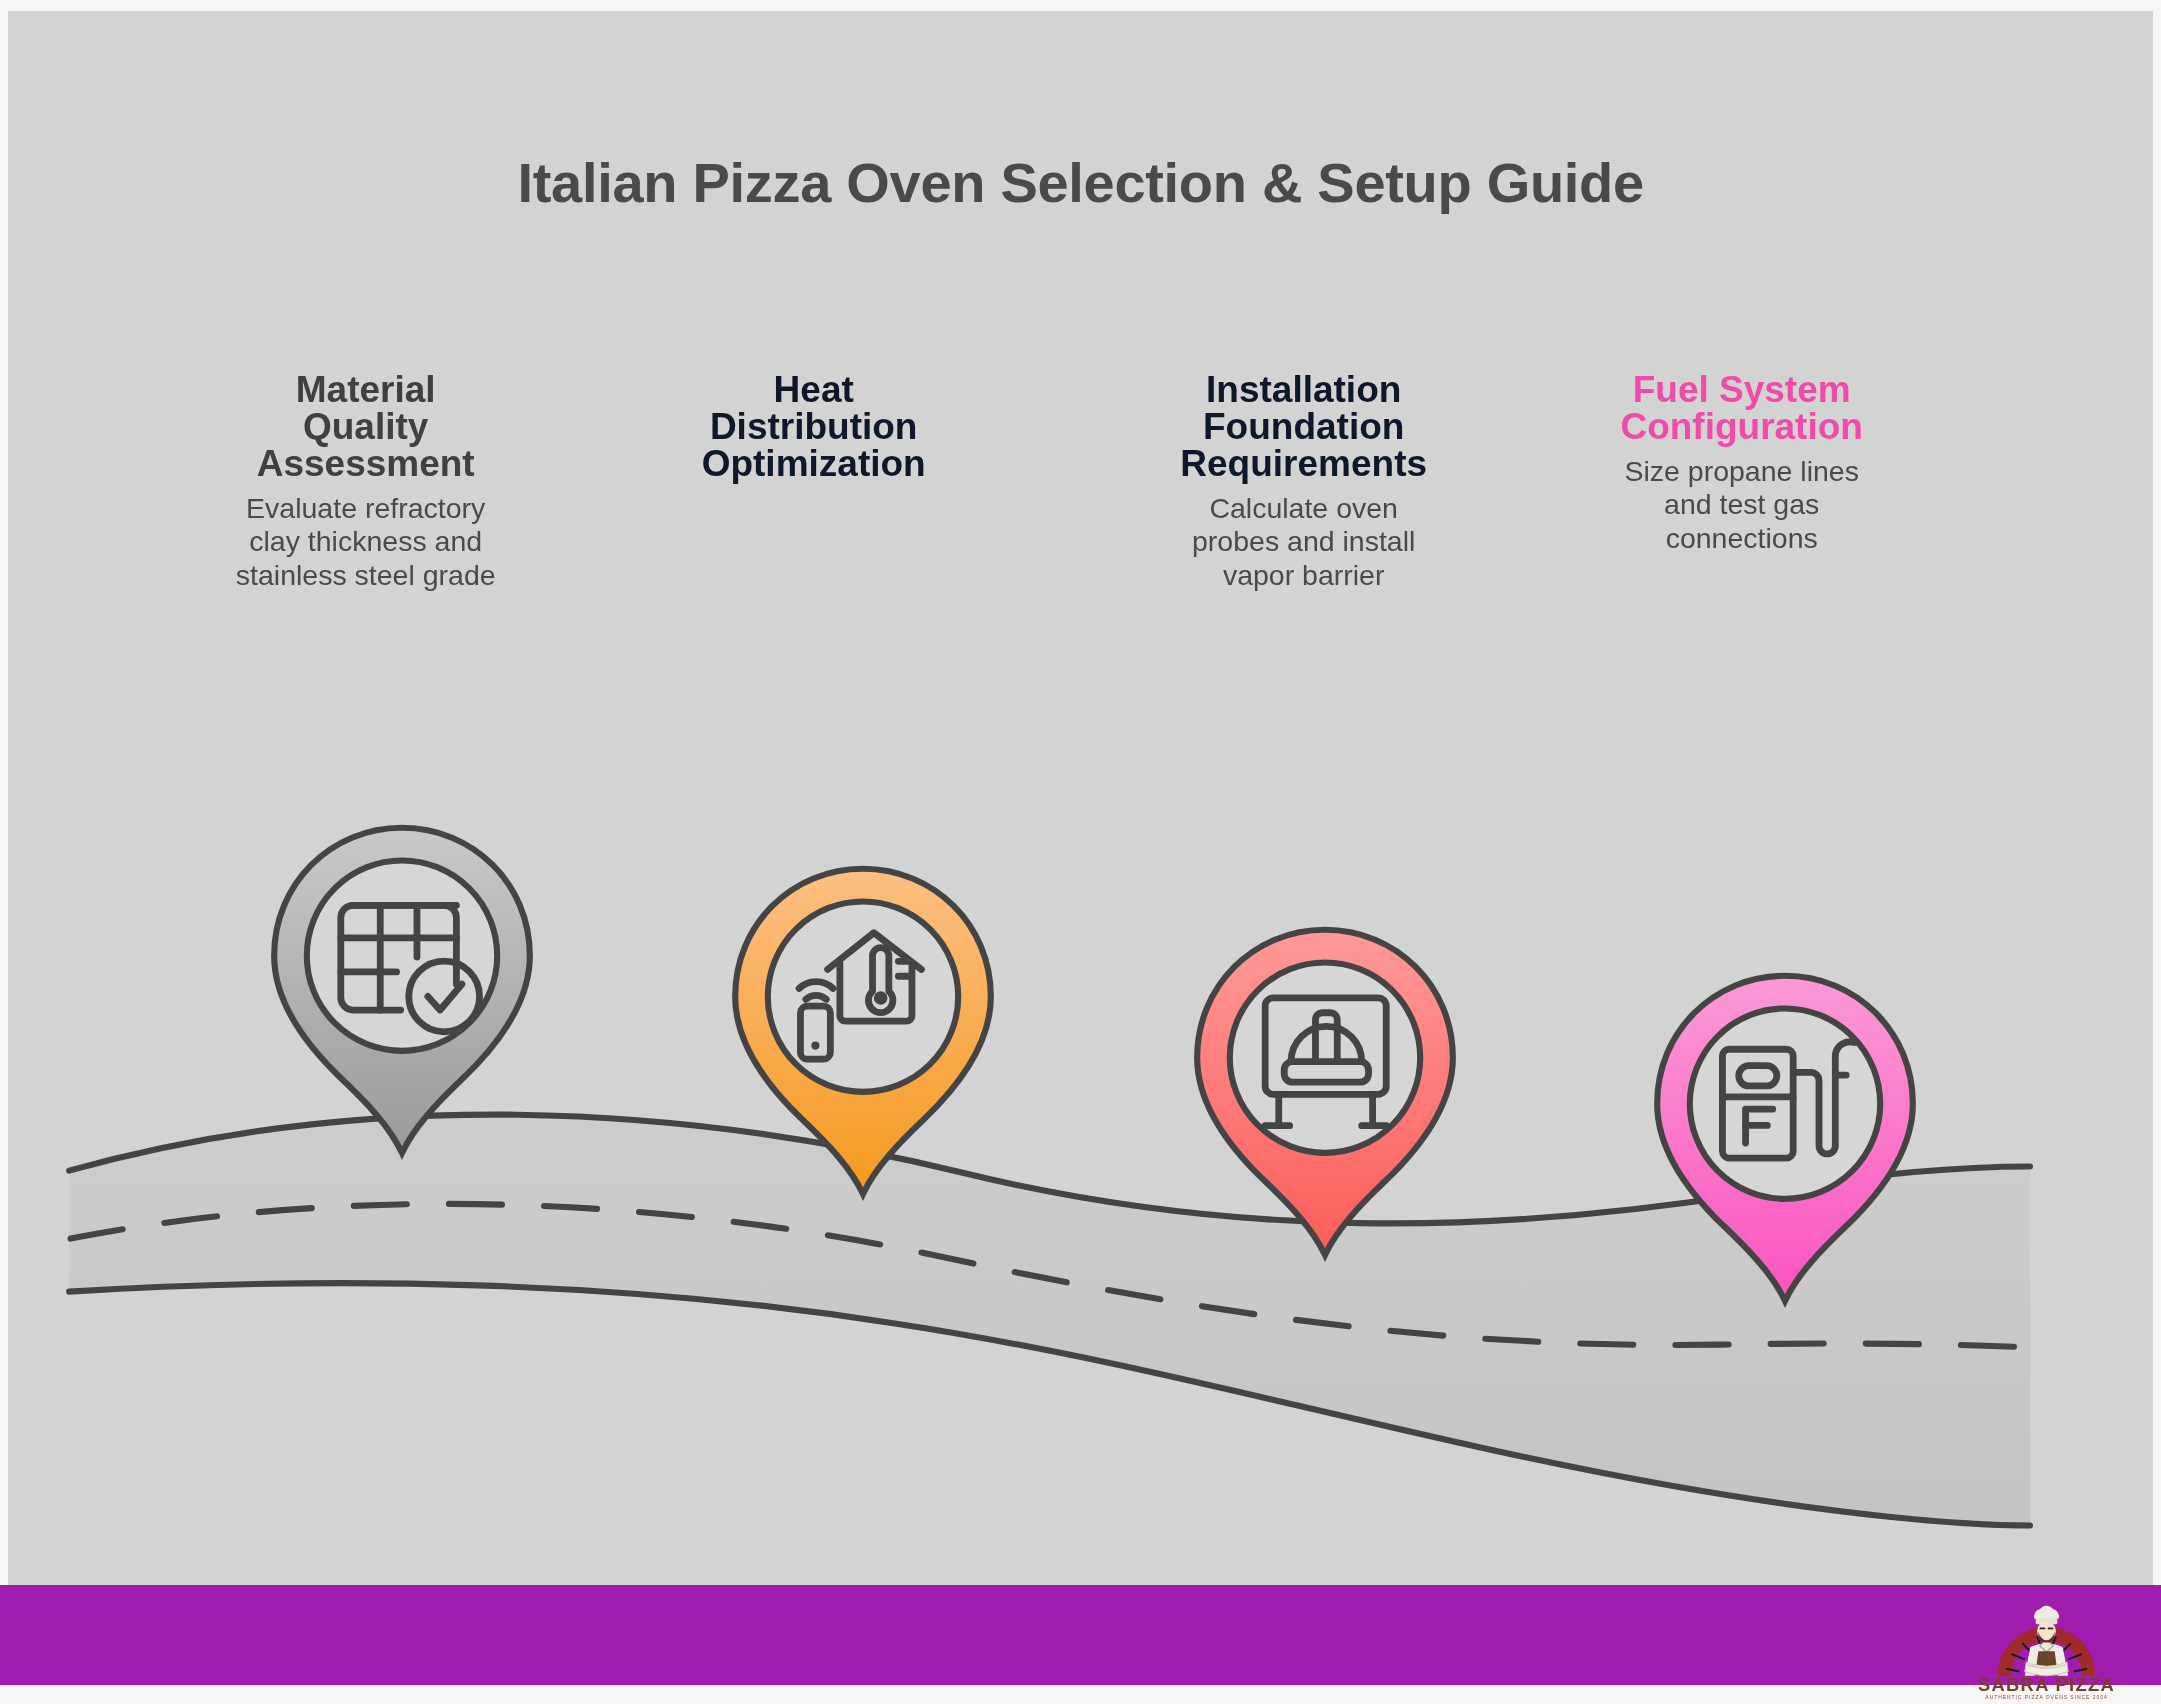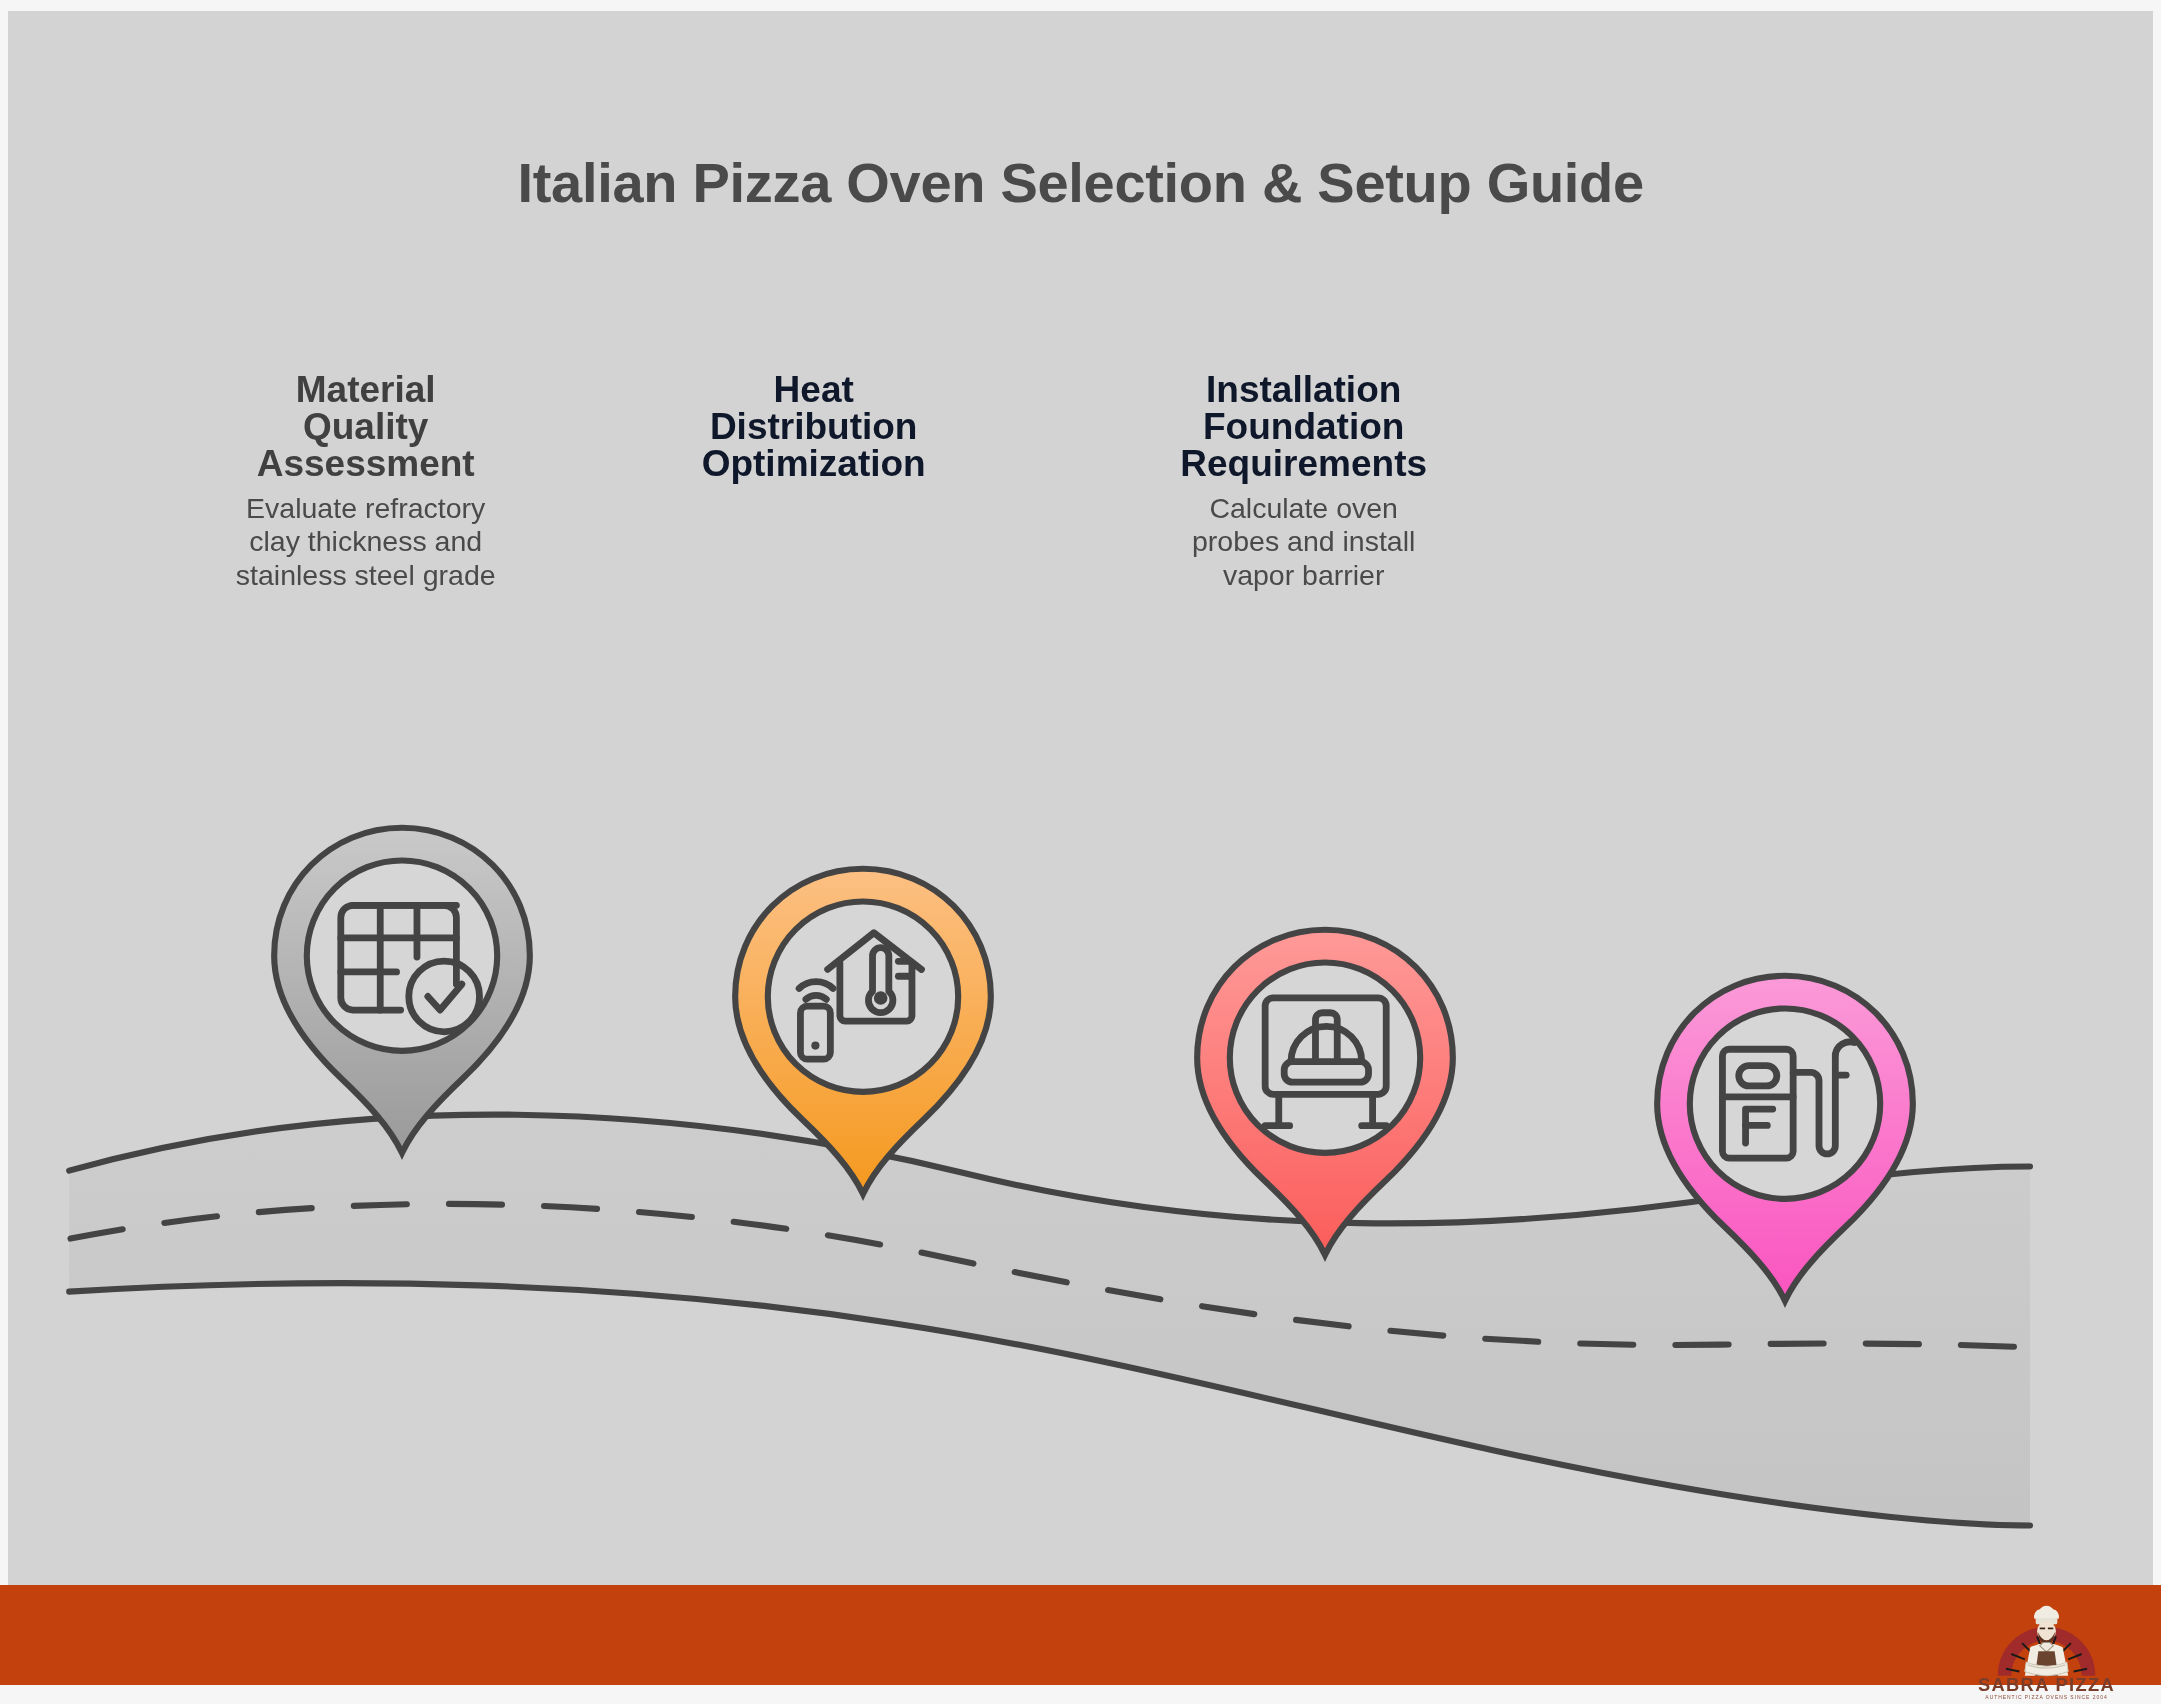--- a/index.html
+++ b/index.html
@@ -83,21 +83,21 @@
   #pin2 { left: 1181px; top: 912px; }
   #pin3 { left: 1641px; top: 958px; }
 
   
   #footer {
     position: absolute;
     left: 0;
     top: 1585px;
     width: 2161px;
     height: 100px;
-    background: #c2410c;
+    background: #a21caf;
   }
   #logo {
     position: absolute;
     right: 33px;
     top: 4.1px;
     width: 163px;
     height: 111px;
   }
   #logo svg { width: 100%; height: 100%; display: block; }
 </style>
@@ -161,20 +161,27 @@
 
     <div class="col" id="col2">
       <p class="col-head" style="color:#0f172a">Installation
 Foundation
 Requirements</p>
       <p class="col-body">Calculate oven
 probes and install
 vapor barrier</p>
     </div>
 
+    <div class="col" id="col3">
+      <p class="col-head" style="color:#ef4bab">Fuel System
+Configuration</p>
+      <p class="col-body">Size propane lines
+and test gas
+connections</p>
+    </div>
 
     <div class="pin" id="pin0">
       <svg viewBox="0 0 400 500">
         <defs>
           <linearGradient id="g0" x1="0" y1="0" x2="0" y2="1">
             <stop offset="0%" stop-color="#c9c9c9"></stop>
             <stop offset="100%" stop-color="#9a9a9a"></stop>
           </linearGradient>
         </defs>
         <path d="M200 10 C 95 10, 12 93, 12 198 C 12 268, 60 330, 110 378

